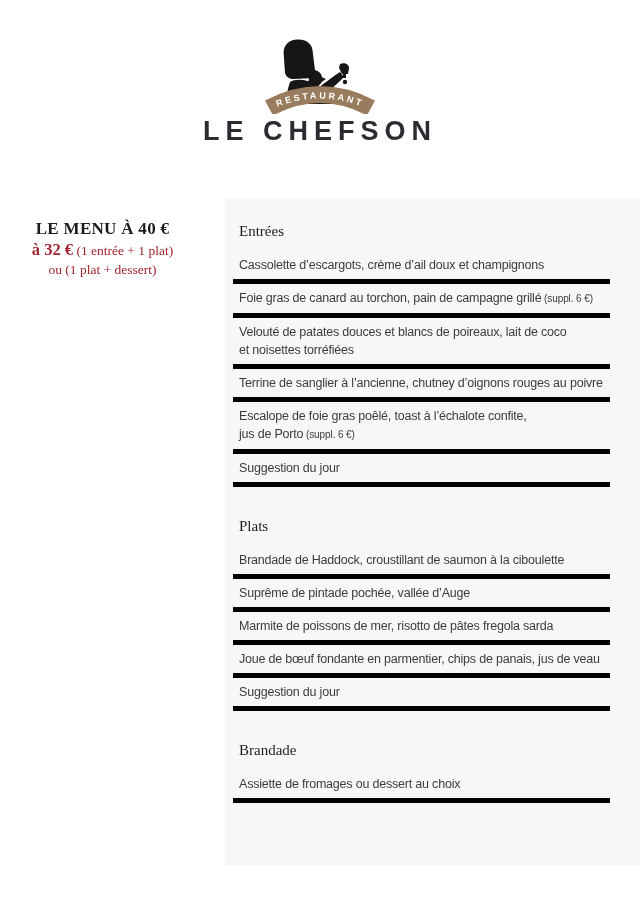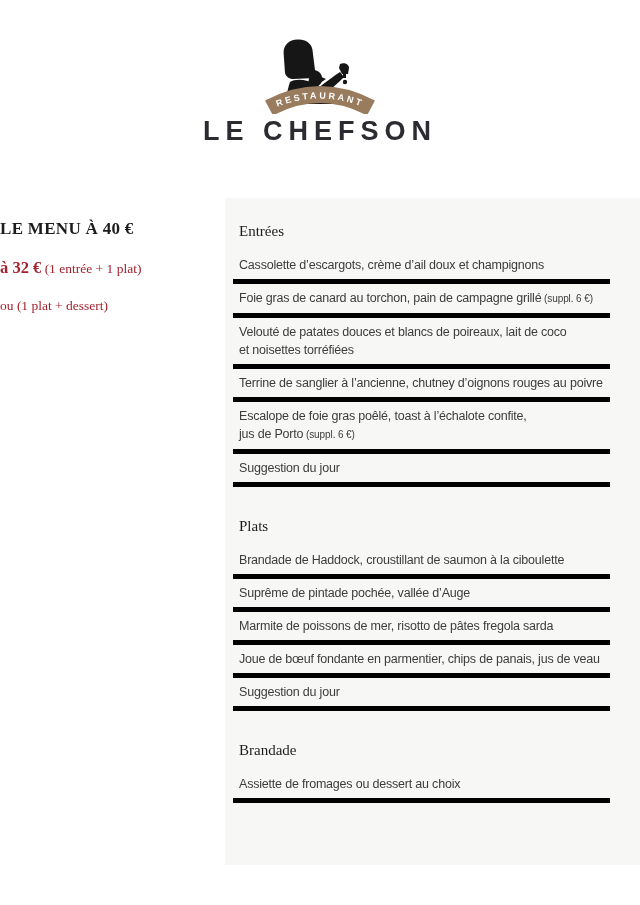--- a/index.html
+++ b/index.html
@@ -10,24 +10,24 @@
   .logo{position:absolute;top:38px;left:0;width:640px;text-align:center;}
   .logo-art{position:relative;width:124px;height:76px;margin:0 auto;}
   .chef-svg{position:absolute;top:0;left:2px;}
   .banner-svg{position:absolute;bottom:0;left:4px;}
   .since{margin-top:-6px;font-size:8px;font-weight:700;letter-spacing:2.2px;
          color:#493e33;line-height:10px;}
   .brand-name{margin-top:3px;font-size:27px;font-weight:700;letter-spacing:6px;
               color:#2b2b31;line-height:28px;}
 
   
-  .offer{position:absolute;top:218px;left:0;width:205px;text-align:left;
+  .offer{position:absolute;top:218px;left:0;width:205px;text-align:center;
          font-family:"Liberation Serif","DejaVu Serif",serif;}
   .offer-title{font-size:17px;font-weight:700;color:#1c1c1c;letter-spacing:0.3px;line-height:22px;}
-  .offer-line{margin-top:18px;color:#a3232e;font-size:13.5px;line-height:19px;}
+  .offer-line{margin-top:0;color:#a3232e;font-size:13.5px;line-height:19px;}
   .offer-price{font-size:16.5px;font-weight:600;}
 
   
   .panel{position:absolute;left:225px;top:198px;width:415px;height:667px;background:#f7f7f5;}
   .panel-inner{padding:22px 0 0 14px;}
   .section + .section{margin-top:28px;}
   .section-title{font-family:"Liberation Serif","DejaVu Serif",serif;font-size:15px;
                  font-weight:500;color:#1d1d1d;line-height:23px;margin:0 0 8px 0;}
   .item{border-bottom:5px solid #000000;padding:5px 0 5px 6px;margin:0 30px 0 -6px;
         font-size:12.5px;letter-spacing:-0.2px;line-height:18px;color:#3c3c3c;white-space:pre;}

